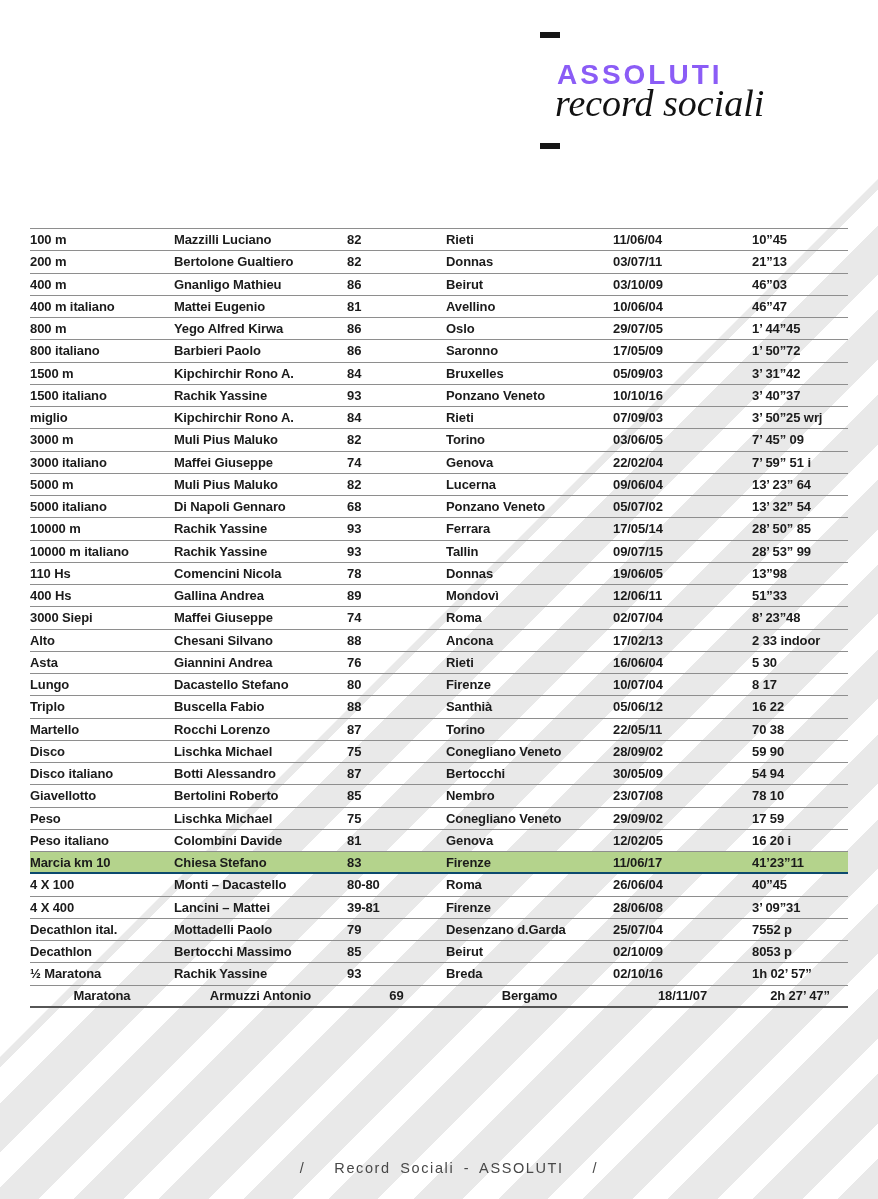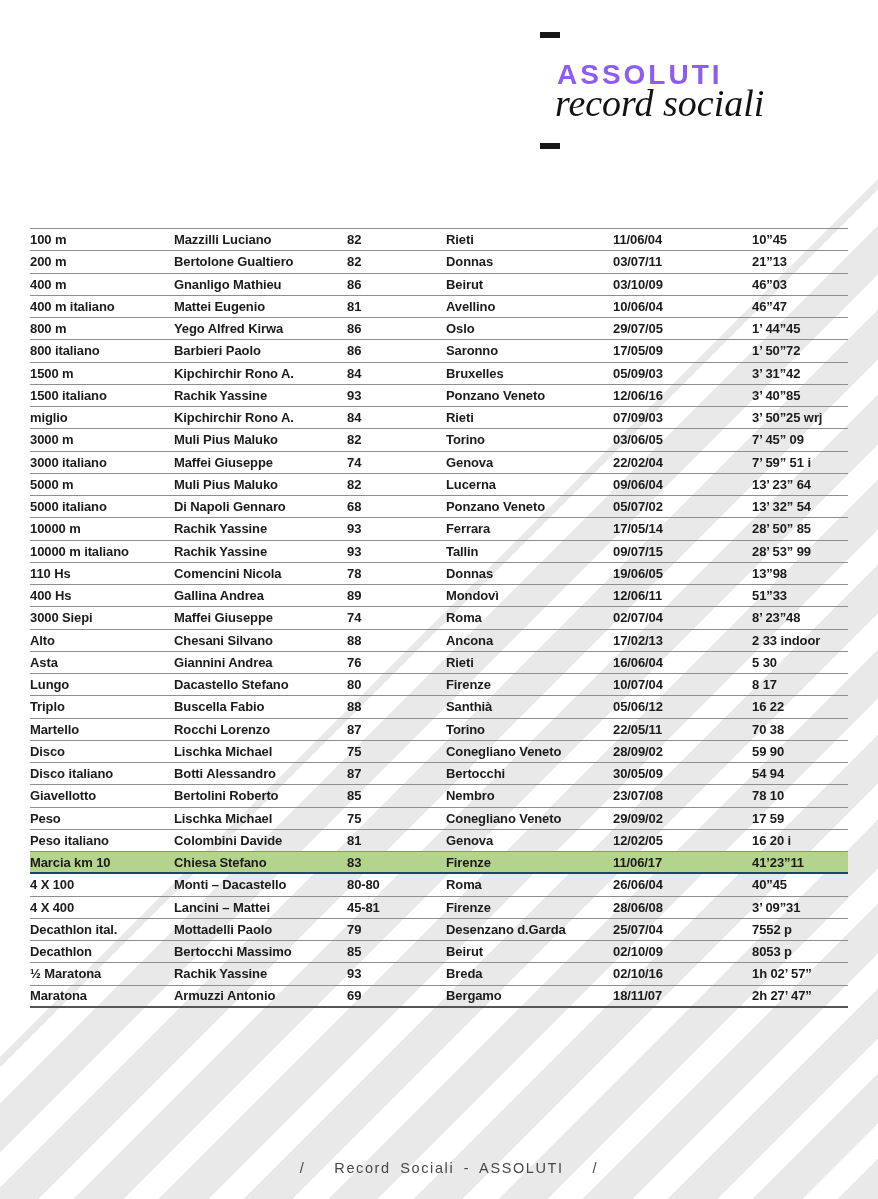--- a/index.html
+++ b/index.html
@@ -44,21 +44,21 @@
     align-items:center;
     height:22.25px;
     border-bottom:1px solid var(--line,#8e8e8e);
     font-size:13px; font-weight:700; color:var(--text,#1b1b1b);
     letter-spacing:-0.1px;
   }
   .row.highlight {
     background:var(--highlight,#b4d38c);
     border-bottom:2px solid #0c4a6e;
   }
-  .row:last-child { border-bottom:2px solid #565656; }
+  .row:last-child { border-bottom:2px solid #565656;text-align:center; }
   .cell { white-space:nowrap; line-height:1; }
 
   
   .footer {
     position:absolute; left:0; top:1160px; width:878px;
     text-align:center; transform:translateX(10px);
     font-size:14.5px; letter-spacing:1.6px; word-spacing:4px;
     color:#484848;
   }
 </style>
@@ -127,22 +127,22 @@
       <div class="cell">84</div>
       <div class="cell">Bruxelles</div>
       <div class="cell">05/09/03</div>
       <div class="cell">3’ 31”42</div>
     </div>
     <div class="row">
       <div class="cell">1500 italiano</div>
       <div class="cell">Rachik Yassine</div>
       <div class="cell">93</div>
       <div class="cell">Ponzano Veneto</div>
-      <div class="cell">12/06/16</div>
-      <div class="cell">3’ 40”85</div>
+      <div class="cell">10/10/16</div>
+      <div class="cell">3’ 40”37</div>
     </div>
     <div class="row">
       <div class="cell">miglio</div>
       <div class="cell">Kipchirchir Rono A.</div>
       <div class="cell">84</div>
       <div class="cell">Rieti</div>
       <div class="cell">07/09/03</div>
       <div class="cell">3’ 50”25 wrj</div>
     </div>
     <div class="row">
@@ -309,21 +309,21 @@
       <div class="cell">4 X 100</div>
       <div class="cell">Monti – Dacastello</div>
       <div class="cell">80-80</div>
       <div class="cell">Roma</div>
       <div class="cell">26/06/04</div>
       <div class="cell">40”45</div>
     </div>
     <div class="row">
       <div class="cell">4 X 400</div>
       <div class="cell">Lancini – Mattei</div>
-      <div class="cell">45-81</div>
+      <div class="cell">39-81</div>
       <div class="cell">Firenze</div>
       <div class="cell">28/06/08</div>
       <div class="cell">3’ 09”31</div>
     </div>
     <div class="row">
       <div class="cell">Decathlon ital.</div>
       <div class="cell">Mottadelli Paolo</div>
       <div class="cell">79</div>
       <div class="cell">Desenzano d.Garda</div>
       <div class="cell">25/07/04</div>

